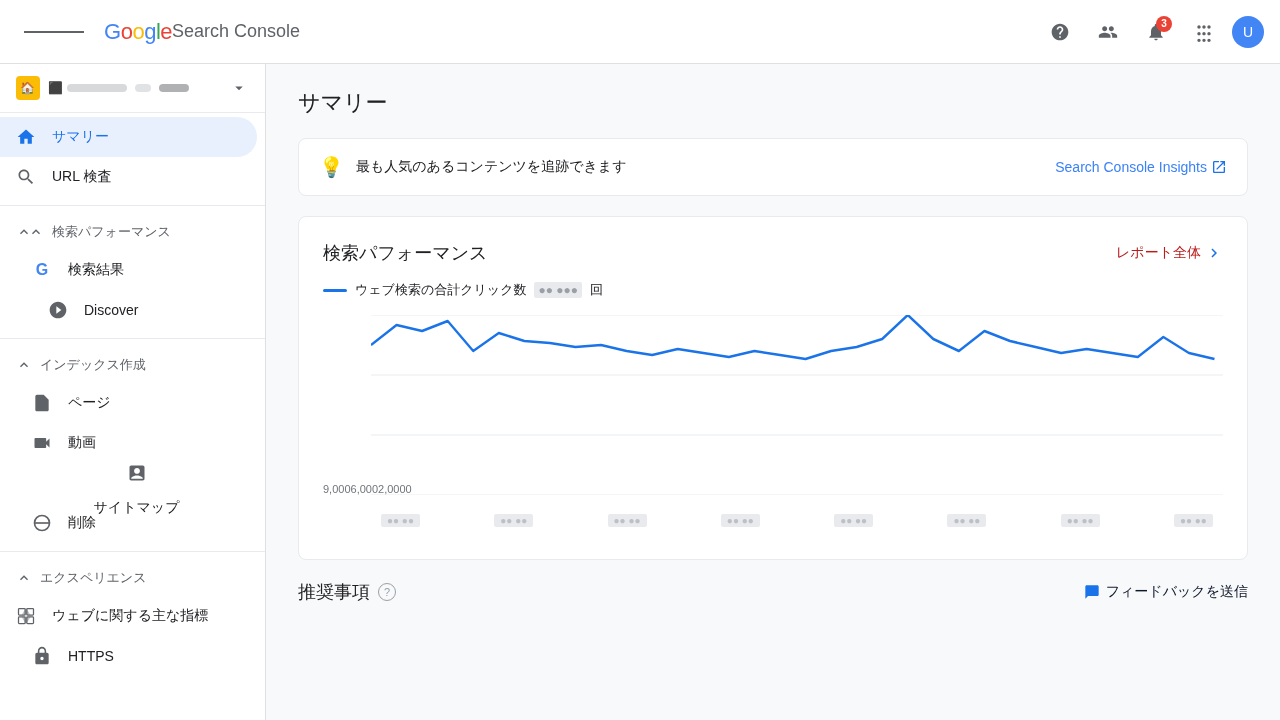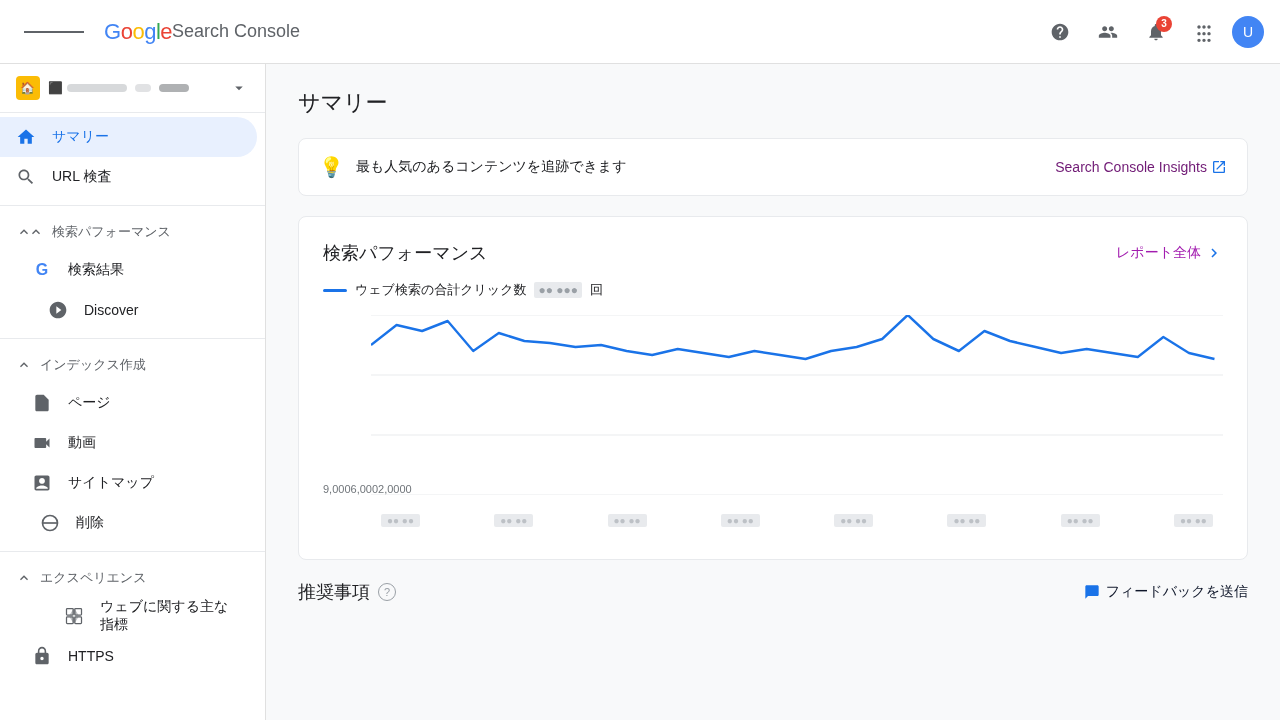--- a/index.html
+++ b/index.html
@@ -175,38 +175,38 @@
       display: flex;
       align-items: center;
       background: #fff;
       border: 1px solid #e8eaed;
       border-radius: 8px;
       padding: 16px 20px;
       margin-bottom: 20px;
     }
     .info-banner-icon { font-size: 20px; margin-right: 12px; color: #f9ab00; }
     .info-banner-text { flex: 1; font-size: 14px; color: #202124; }
-    .info-banner-link { color: #701a75; font-size: 14px; text-decoration: none; display: flex; align-items: center; gap: 4px; cursor: pointer; white-space: nowrap; }
+    .info-banner-link { color: #3b82f6; font-size: 14px; text-decoration: none; display: flex; align-items: center; gap: 4px; cursor: pointer; white-space: nowrap; }
 
     
     .card {
       background: #fff;
       border: 1px solid #e8eaed;
       border-radius: 8px;
       padding: 24px;
       margin-bottom: 20px;
     }
     .card-header {
       display: flex;
       align-items: center;
       justify-content: space-between;
       margin-bottom: 16px;
     }
     .card-title { font-size: 18px; font-weight: 400; color: #202124; }
-    .card-link { color: #a21caf; font-size: 14px; cursor: pointer; display: flex; align-items: center; gap: 4px; }
+    .card-link { color: #b91c1c; font-size: 14px; cursor: pointer; display: flex; align-items: center; gap: 4px; }
 
     
     .chart-legend {
       display: flex;
       align-items: center;
       gap: 8px;
       margin-bottom: 16px;
       font-size: 13px;
       color: #202124;
     }
@@ -393,49 +393,49 @@
       <span class="nav-item-label">ページ</span>
     </div>
     <div class="nav-item" style="padding-left: 32px;">
       <div class="nav-item-icon">
         <svg width="20" height="20" viewBox="0 0 24 24" fill="#5f6368">
             <path d="M17 10.5V7c0-.55-.45-1-1-1H4c-.55 0-1 .45-1 1v10c0 .55.45 1 1 1h12c.55 0 1-.45 1-1v-3.5l4 4v-11l-4 4z"></path>
           </svg>
       </div>
       <span class="nav-item-label">動画</span>
     </div>
+    <div class="nav-item" style="padding-left: 32px; flex-direction: column;">
+      <div class="nav-item-icon">
+        <svg width="20" height="20" viewBox="0 0 24 24" fill="#5f6368">
+            <path d="M19 3H5c-1.1 0-2 .9-2 2v14c0 1.1.9 2 2 2h14c1.1 0 2-.9 2-2V5c0-1.1-.9-2-2-2zm-7 3c1.93 0 3.5 1.57 3.5 3.5S13.93 13 12 13s-3.5-1.57-3.5-3.5S10.07 6 12 6zm7 13H5v-.23c0-.62.28-1.2.76-1.58C7.47 15.82 9.64 15 12 15s4.53.82 6.24 2.19c.48.38.76.97.76 1.58V19z"></path>
+          </svg>
+      </div>
+      <span class="nav-item-label">サイトマップ</span>
+    </div>
     <div class="nav-item" style="padding-left: 32px;">
-      <div class="nav-item-icon">
-        <svg width="20" height="20" viewBox="0 0 24 24" fill="#5f6368">
-            <path d="M19 3H5c-1.1 0-2 .9-2 2v14c0 1.1.9 2 2 2h14c1.1 0 2-.9 2-2V5c0-1.1-.9-2-2-2zm-7 3c1.93 0 3.5 1.57 3.5 3.5S13.93 13 12 13s-3.5-1.57-3.5-3.5S10.07 6 12 6zm7 13H5v-.23c0-.62.28-1.2.76-1.58C7.47 15.82 9.64 15 12 15s4.53.82 6.24 2.19c.48.38.76.97.76 1.58V19z"></path>
-          </svg>
-      </div>
-      <span class="nav-item-label">サイトマップ</span>
-    </div>
-    <div class="nav-item" style="padding-left: 40px;">
       <div class="nav-item-icon">
         <svg width="20" height="20" viewBox="0 0 24 24" fill="#5f6368">
             <circle cx="12" cy="12" r="9" fill="none" stroke="#5f6368" stroke-width="2"></circle>
             <line x1="3" y1="12" x2="21" y2="12" stroke="#5f6368" stroke-width="2"></line>
           </svg>
       </div>
       <span class="nav-item-label">削除</span>
     </div>
   </div>
 
   <div class="divider"></div>
 
   <div class="nav-section">
     <div class="nav-section-header">
       <svg width="16" height="16" viewBox="0 0 24 24" fill="#5f6368">
           <path d="M7.41 15.41L12 10.83l4.59 4.58L18 14l-6-6-6 6z"></path>
         </svg>
       <span>エクスペリエンス</span>
     </div>
-    <div class="nav-item" style=" margin-left: 48px;">
+    <div class="nav-item" style="">
       <div class="nav-item-icon">
         <svg width="20" height="20" viewBox="0 0 24 24" fill="#5f6368">
             <path d="M12 2l-5.5 9h11z M12 22l5.5-9h-11z" opacity="0.4"></path>
             <rect x="3" y="3" width="8" height="8" rx="1" fill="none" stroke="#5f6368" stroke-width="1.5"></rect>
             <rect x="13" y="3" width="8" height="8" rx="1" fill="none" stroke="#5f6368" stroke-width="1.5"></rect>
             <rect x="3" y="13" width="8" height="8" rx="1" fill="none" stroke="#5f6368" stroke-width="1.5"></rect>
             <rect x="13" y="13" width="8" height="8" rx="1" fill="none" stroke="#5f6368" stroke-width="1.5"></rect>
           </svg>
       </div>
       <span class="nav-item-label">ウェブに関する主な指標</span>

